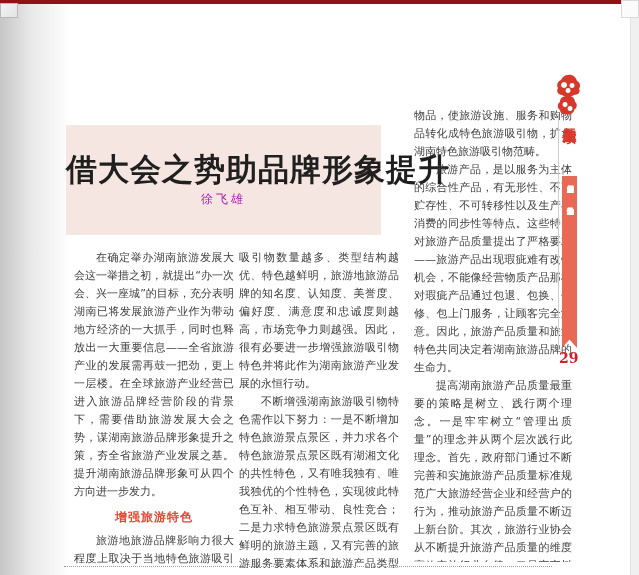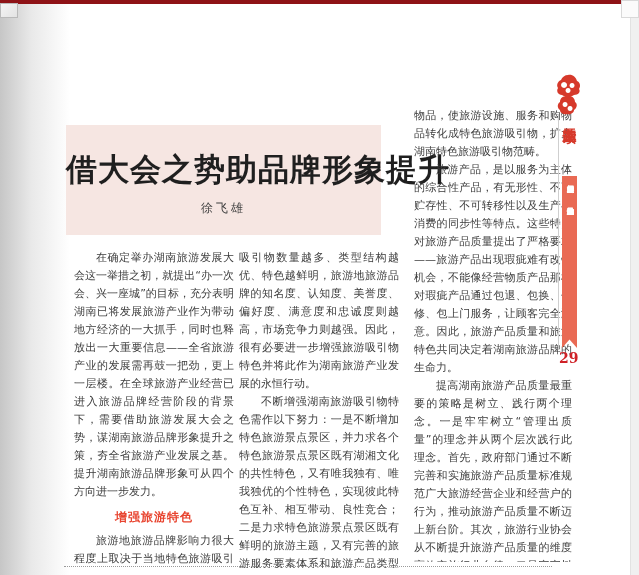--- a/index.html
+++ b/index.html
@@ -36,21 +36,21 @@
     position:absolute;left:66px;top:125px;width:315px;height:110px;
     background:#f6e6e2;text-align:center;
   }
   .article-title{
     margin-top:27px;
     font-family:"DejaVu Serif","Liberation Serif",serif;
     font-weight:bold;font-size:31px;line-height:34px;
     letter-spacing:1px;color:#1f1f1f;white-space:nowrap;
   }
   .article-author{
-    margin-top:14px;font-size:12px;color:#404040;letter-spacing:3px;
+    margin-top:5px;font-size:12px;color:#a21caf;letter-spacing:3px;
   }
   
   .col{
     position:absolute;
     font-size:11px;line-height:18px;color:#3c3c3c;
     text-align:justify;overflow:hidden;
   }
   .col-1{left:74px;top:249px;width:160px;height:319px;}
   .col-2{left:239px;top:249px;width:160px;height:319px;}
   .col-3{left:414px;top:107px;width:158px;height:455px;}

